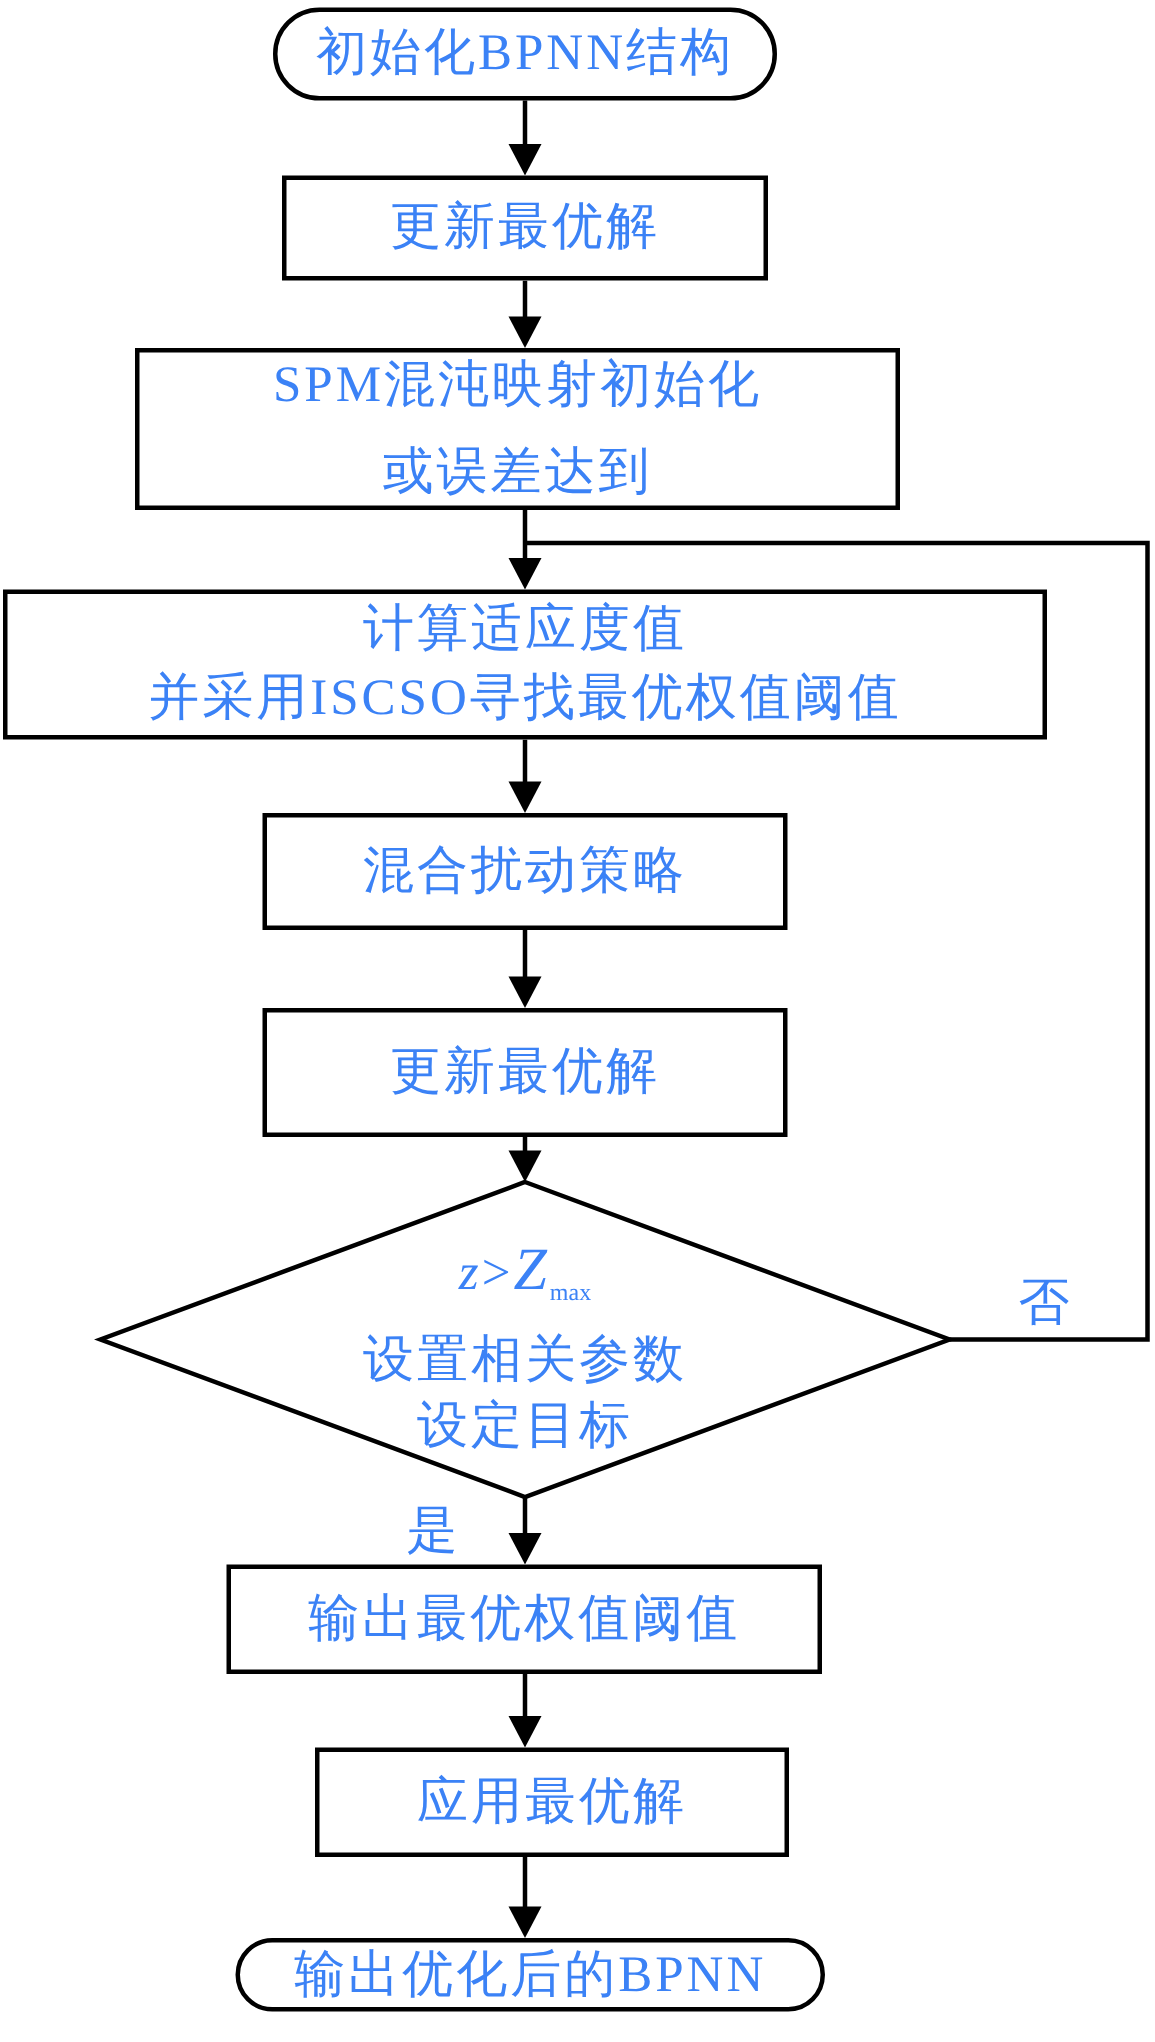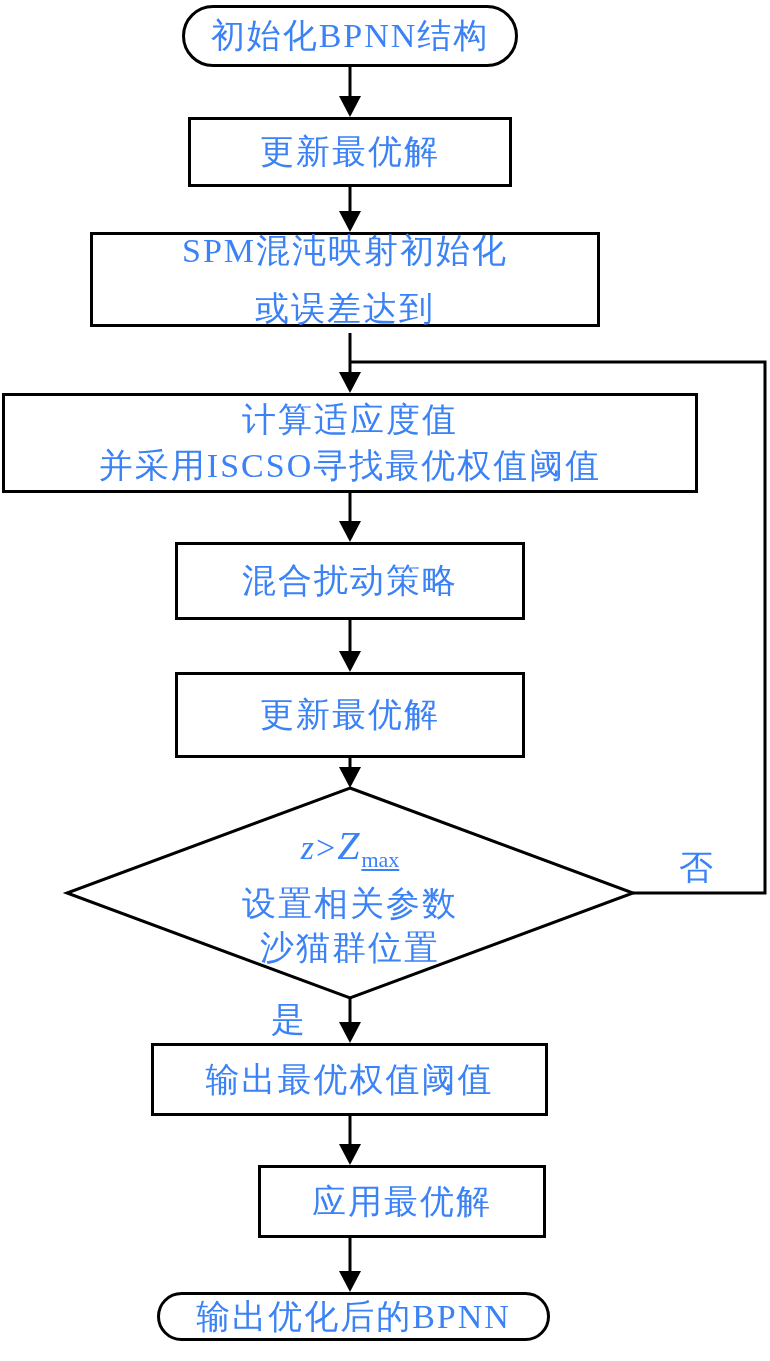--- a/index.html
+++ b/index.html
@@ -36,21 +36,21 @@
     left: 170px;
     top: 824px;
     width: 360px;
     text-align: center;
     font-size: 34px;
     line-height: 44px;
     letter-spacing: 2px;
   }
   .ital { font-style: italic; }
   .cap-z { font-size: 40px; font-style: italic; }
-  .diamond-text sub { font-size: 22px; font-style: normal; letter-spacing: 0; text-decoration: underline; }
+  .diamond-text sub { font-size: 16px; font-style: normal; letter-spacing: 0; }
   .edge-label { position: absolute; font-size: 34px; }
 </style>
 </head>
 <body>
 
 <div class="canvas">
 
   <svg class="connectors" width="770" height="1361" viewBox="0 0 770 1361">
 
     <g>
@@ -106,21 +106,21 @@
   </svg>
 
   <div class="node stadium" style="left:182px; top:5px; width:336px; height:62px;">
     <span>初始化BPNN结构</span>
   </div>
 
   <div class="node" style="left:188px; top:117px; width:324px; height:70px;">
     <span>更新最优解</span>
   </div>
 
-  <div class="node" style="left:90px; top:232px; width:510px; height:95px;gap:12px;">
+  <div class="node" style="left:90px; top:232px; width:510px; height:108px;gap:12px;">
     <div>SPM混沌映射初始化</div>
     <div>或误差达到</div>
   </div>
 
   <div class="node" style="left:175px; top:542px; width:350px; height:78px;">
     <span>混合扰动策略</span>
   </div>
 
   <div class="node" style="left:2px; top:393px; width:696px; height:100px;">
     <div>计算适应度值</div>
@@ -129,31 +129,31 @@
 
   <div class="node" style="left:175px; top:672px; width:350px; height:86px;">
     <span>更新最优解</span>
   </div>
 
   <div class="diamond-text">
     <div>
       <span class="ital">z</span><span>&gt;</span><span class="cap-z">Z</span><sub>max</sub>
     </div>
     <div>设置相关参数</div>
-    <div>沙猫群位置</div>
+    <div>设定目标</div>
   </div>
 
   <div class="edge-label" style="left:679px; top:845px;">否</div>
   <div class="edge-label" style="left:271px; top:997px;">是</div>
 
   <div class="node" style="left:151px; top:1043px; width:397px; height:73px;">
     <span>输出最优权值阈值</span>
   </div>
 
-  <div class="node" style="left:210px; top:1165px; width:288px; height:73px;margin-left:48px;">
+  <div class="node" style="left:210px; top:1165px; width:316px; height:73px;">
     <span>应用最优解</span>
   </div>
 
   <div class="node stadium" style="left:157px; top:1292px; width:393px; height:49px;">
     <span>输出优化后的BPNN</span>
   </div>
 
 </div>
 
 </body></html>

